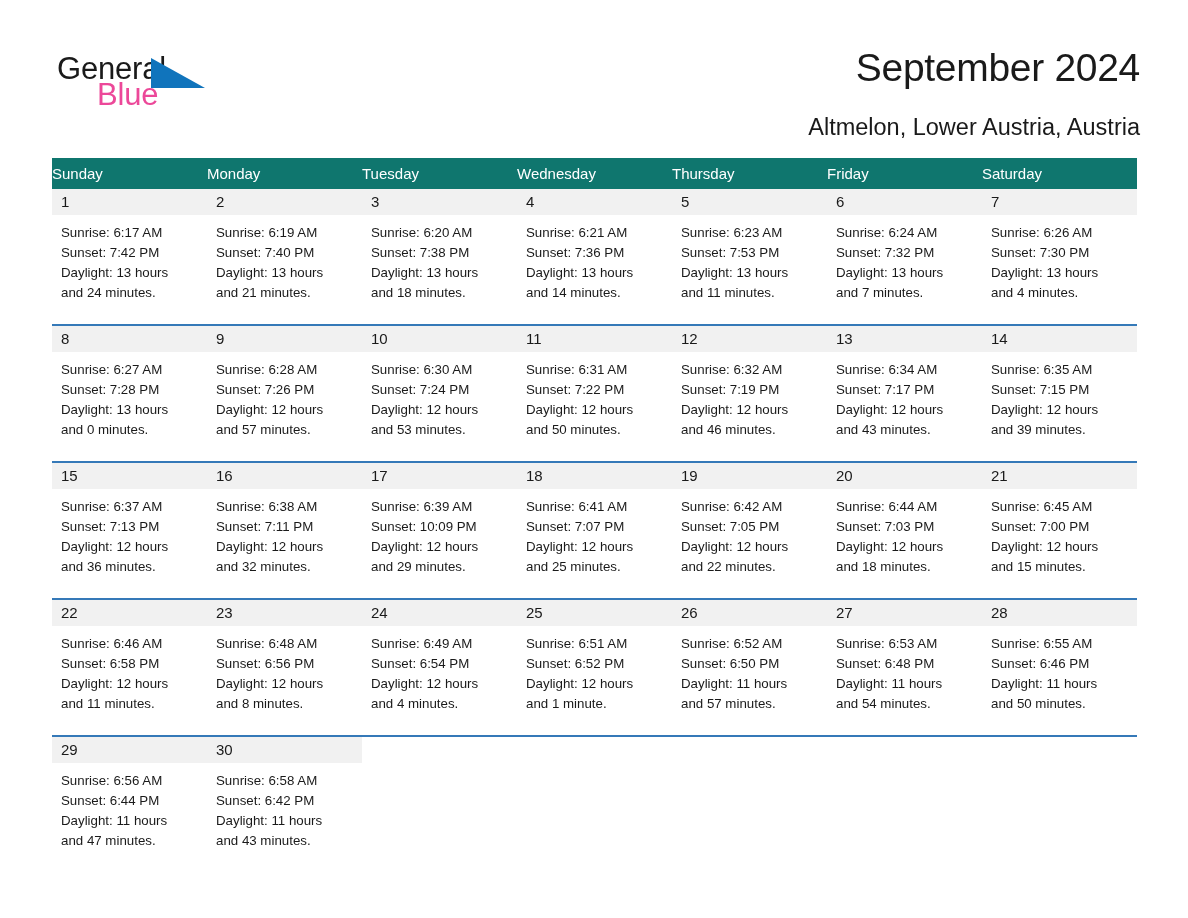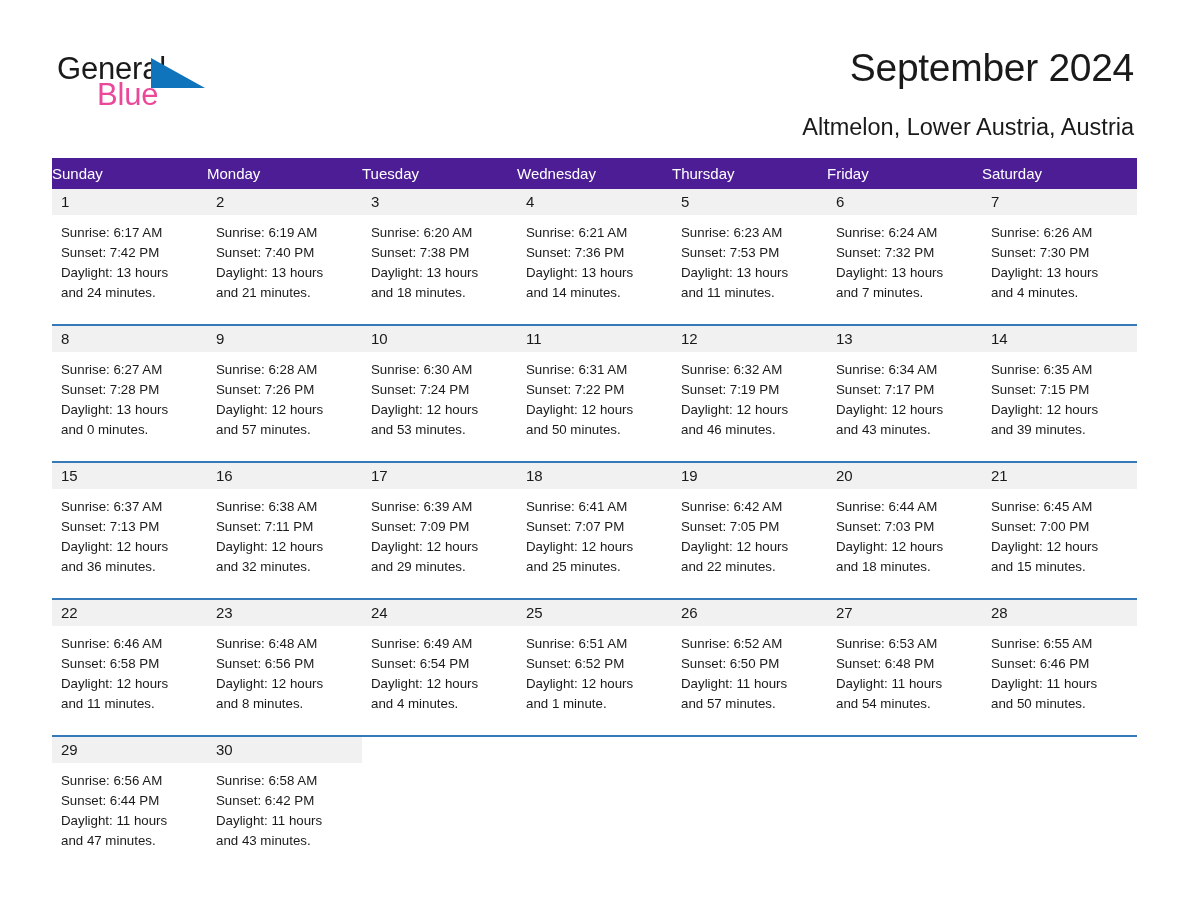--- a/index.html
+++ b/index.html
@@ -65,21 +65,21 @@
     top: 26px;
     font-size: 31px;
     color: #ec4899;
     line-height: 34px;
     font-weight: 400;
     letter-spacing: -0.2px;
   }
 
   .title-block {
     position: absolute;
-    right: 54px;
+    right: 48px;
     top: 44px;
     text-align: right;
   }
   .cal-title {
     font-size: 39px;
     font-weight: 400;
     color: #1a1a1a;
     line-height: 48px;
     letter-spacing: -0.3px;
     white-space: nowrap;
@@ -106,21 +106,21 @@
     border-collapse: collapse;
     table-layout: fixed;
   }
   table.cal-table th,
   table.cal-table td {
     padding: 0;
     margin: 0;
     vertical-align: top;
   }
   thead th {
-    background: #4c1d95;
+    background: #0f766e;
     color: #ffffff;
     font-size: 15px;
     font-weight: 400;
     text-align: left;
     height: 31px;
     line-height: 31px;
     padding-left: 9px;
     box-sizing: border-box;
     white-space: nowrap;
   }
@@ -385,21 +385,21 @@
                 <div>Daylight: 12 hours</div>
                 <div>and 32 minutes.</div>
               </div>
             </div>
           </td>
           <td>
             <div class="daycell">
               <div class="daynum-band">17</div>
               <div class="detail">
                 <div>Sunrise: 6:39 AM</div>
-                <div>Sunset: 7:09 PM</div>
+                <div>Sunset: 10:09 PM</div>
                 <div>Daylight: 12 hours</div>
                 <div>and 29 minutes.</div>
               </div>
             </div>
           </td>
           <td>
             <div class="daycell">
               <div class="daynum-band">18</div>
               <div class="detail">
                 <div>Sunrise: 6:41 AM</div>

